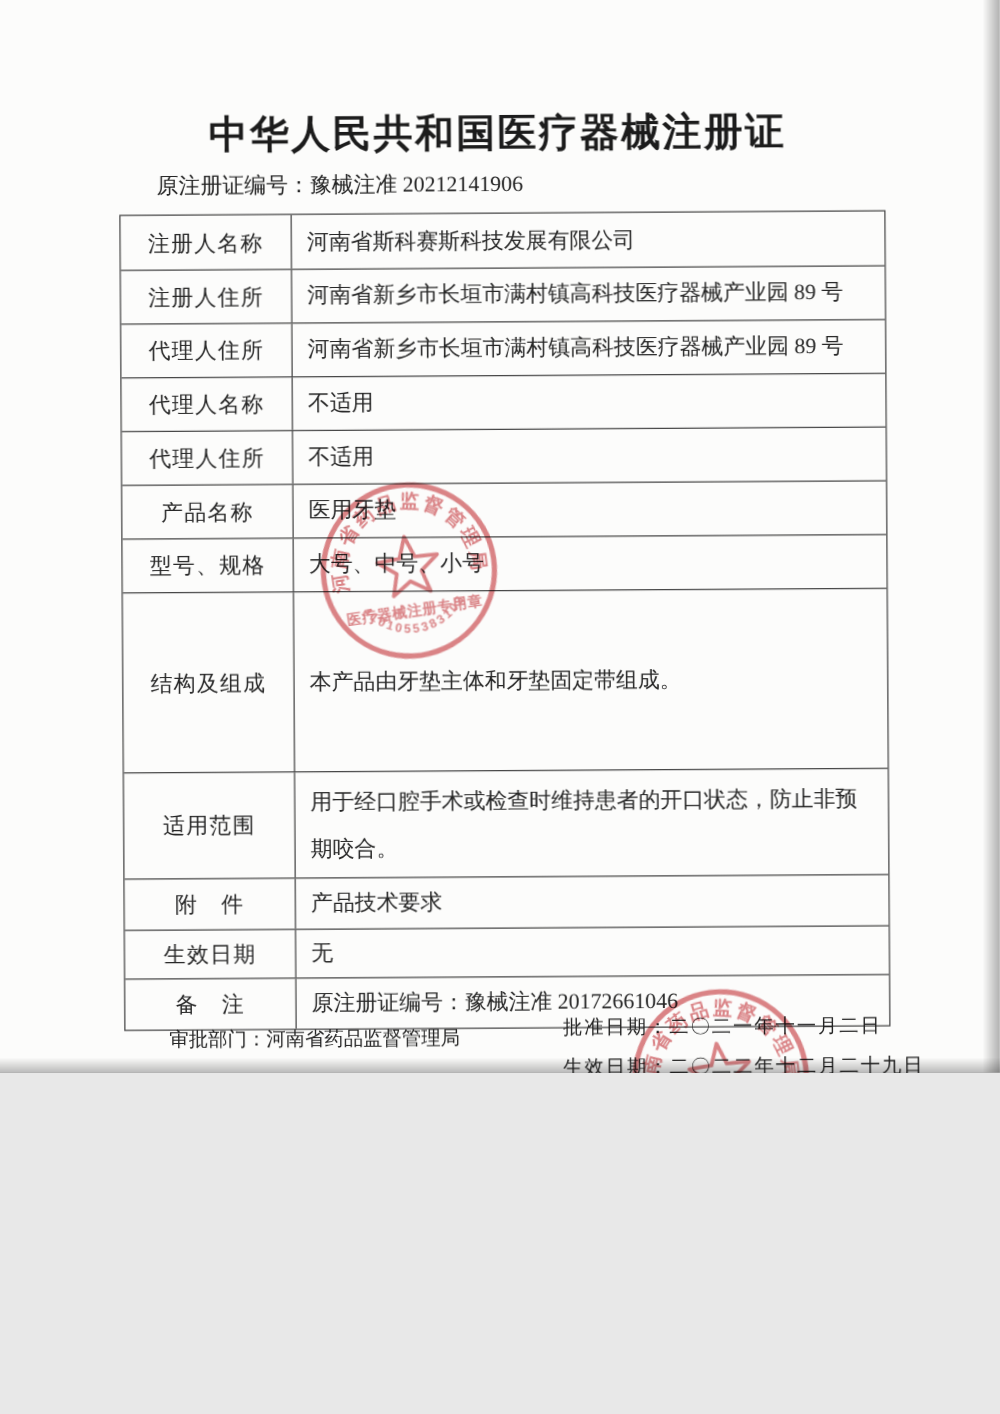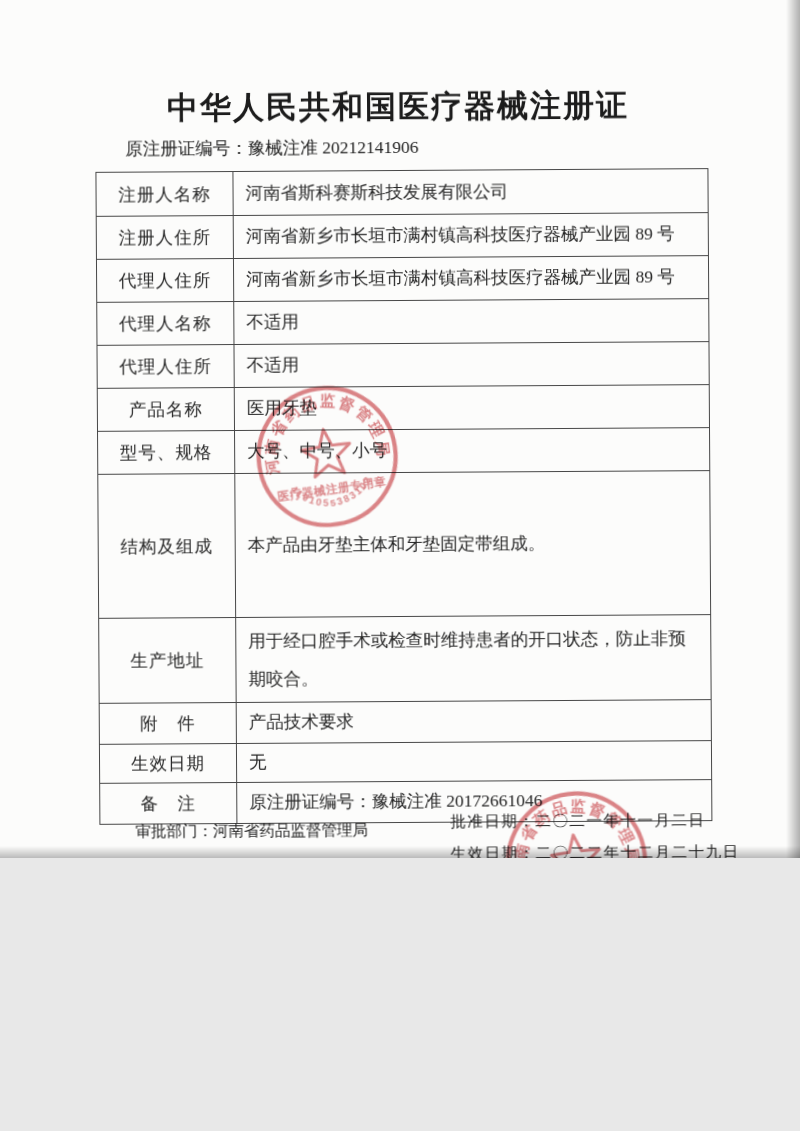--- a/index.html
+++ b/index.html
@@ -135,21 +135,21 @@
       </div>
       <div class="row rh-s">
         <div class="cell-label">型号、规格</div>
         <div class="cell-value">大号、中号、小号</div>
       </div>
       <div class="row rh-xl">
         <div class="cell-label">结构及组成</div>
         <div class="cell-value">本产品由牙垫主体和牙垫固定带组成。</div>
       </div>
       <div class="row rh-l">
-        <div class="cell-label">生产地址</div>
+        <div class="cell-label">适用范围</div>
         <div class="cell-value">用于经口腔手术或检查时维持患者的开口状态，防止非预期咬合。</div>
       </div>
       <div class="row rh-m1">
         <div class="cell-label">附　件</div>
         <div class="cell-value">产品技术要求</div>
       </div>
       <div class="row rh-m2">
         <div class="cell-label">生效日期</div>
         <div class="cell-value">无</div>
       </div>

